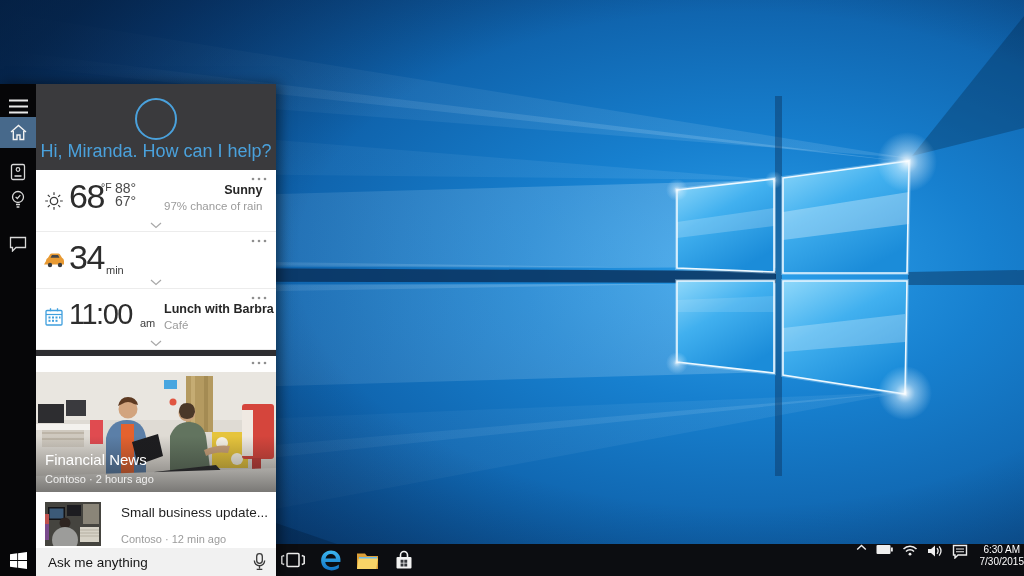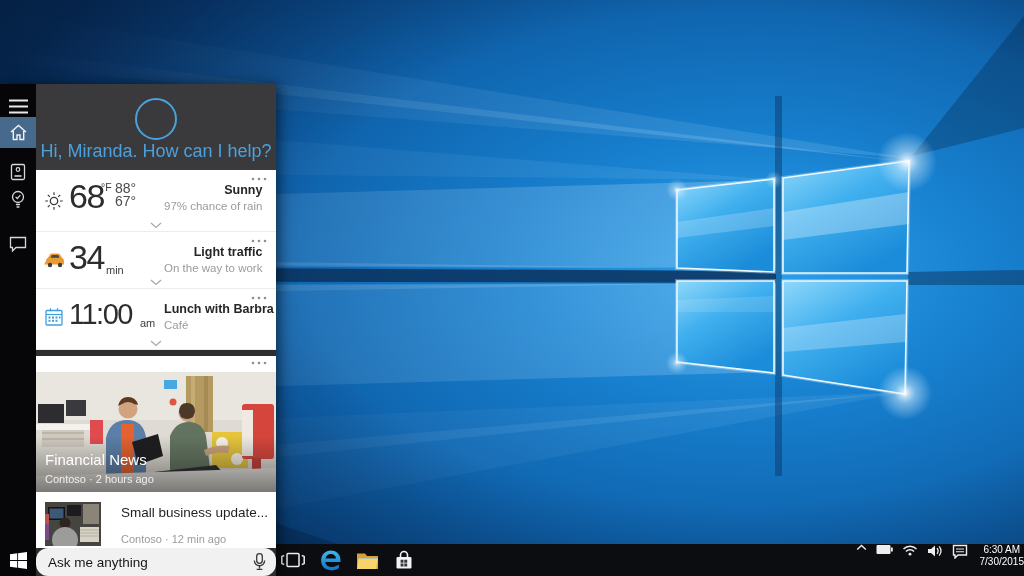--- a/index.html
+++ b/index.html
@@ -47,21 +47,21 @@
   .hero-scrim{position:absolute;left:0;bottom:0;width:100%;height:56px;
               background:linear-gradient(to top,rgba(25,25,25,.55),rgba(25,25,25,0));}
   .hero-title{position:absolute;left:9px;bottom:24px;color:#fff;font-size:15px;}
   .hero-meta{position:absolute;left:9px;bottom:7px;color:rgba(255,255,255,.85);font-size:11px;}
   .nitem{position:absolute;left:0;top:146px;width:240px;height:44px;display:flex;gap:20px;cursor:pointer;}
   .nthumb{width:56px;height:44px;margin-left:9px;flex:none;}
   .ntitle{font-size:13.5px;color:#1f1f1f;margin-top:3px;}
   .nmeta{font-size:11px;color:#9b9b9b;margin-top:13px;}
 
   .searchbar{position:absolute;left:36px;top:464px;width:240px;height:28px;background:#f1f1f1;
-             display:flex;align-items:center;border-radius:12px;}
+             display:flex;align-items:center;}
   .searchbar input{flex:1;border:0;outline:0;background:transparent;font-family:"Liberation Sans",sans-serif;
                    font-size:13.5px;color:#141414;padding:0 0 0 12px;}
   .searchbar input::placeholder{color:#161616;opacity:1;}
   .mic{margin-right:9px;cursor:pointer;}
 </style>
 </head>
 <body>
 
 <div class="screen">
 
@@ -285,24 +285,20 @@
 
       <div class="card card-traffic">
         <svg class="cicon" style="top:19px" width="22" height="18" viewBox="0 0 22 18">
           <path d="M2 10 q0-2.5 2-3.2 L6 3.5 q.5-1 1.8-1 h6.4 q1.3 0 1.8 1 l2 3.3 q2 .7 2 3.2 v3.5 h-20 z" fill="#e89a33"></path>
           <path d="M6.5 6.8 L8 4 h6 l1.5 2.8 z" fill="#43454a"></path>
           <circle cx="6" cy="14" r="2.2" fill="#3a3c40"></circle>
             <circle cx="16" cy="14" r="2.2" fill="#3a3c40"></circle>
         </svg>
         <span class="big" style="top:8px">34</span>
         <span class="unitb" style="left:70px;top:32px">min</span>
-        <div class="rcol">
-          <div class="ctitle">Light traffic</div>
-          <div class="csub">On the way to work</div>
-        </div>
         <svg class="dots" width="16" height="4" viewBox="0 0 16 4">
           <circle cx="2" cy="2" r="1.3" fill="#8f8f8f"></circle>
             <circle cx="8" cy="2" r="1.3" fill="#8f8f8f"></circle>
             <circle cx="14" cy="2" r="1.3" fill="#8f8f8f"></circle>
           </svg>
         <svg class="chev" width="12" height="7" viewBox="0 0 12 7">
           <polyline points="1,1 6,5.5 11,1" stroke="#a8a8a8" stroke-width="1.2" fill="none"></polyline>
           </svg>
       </div>
 

